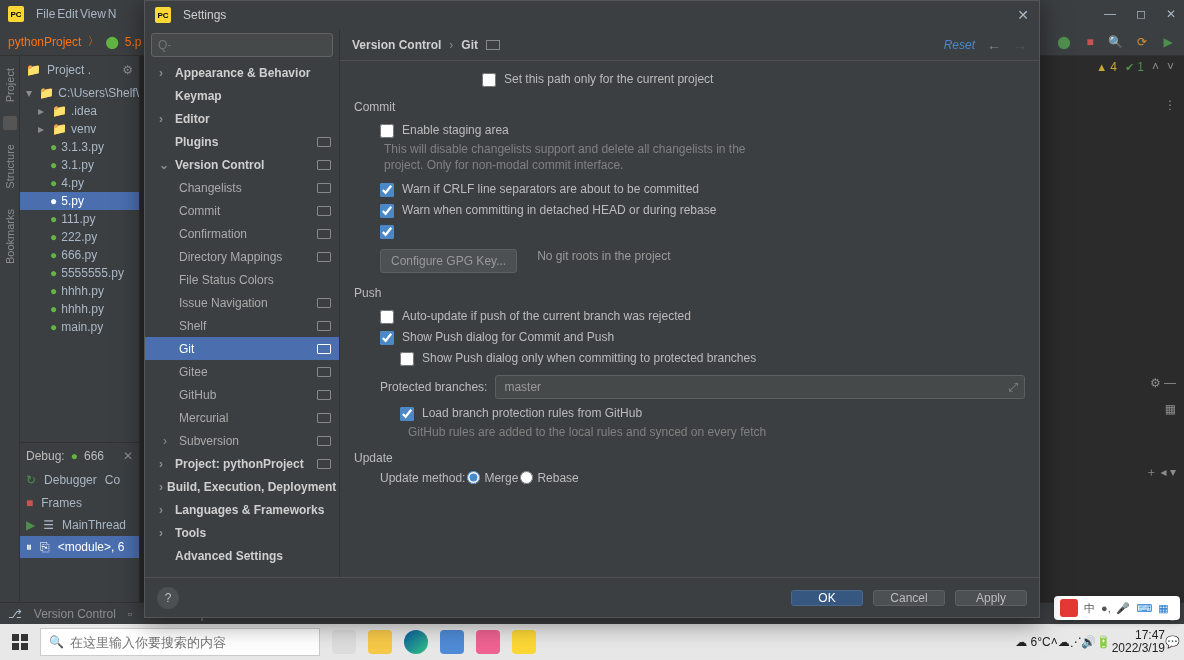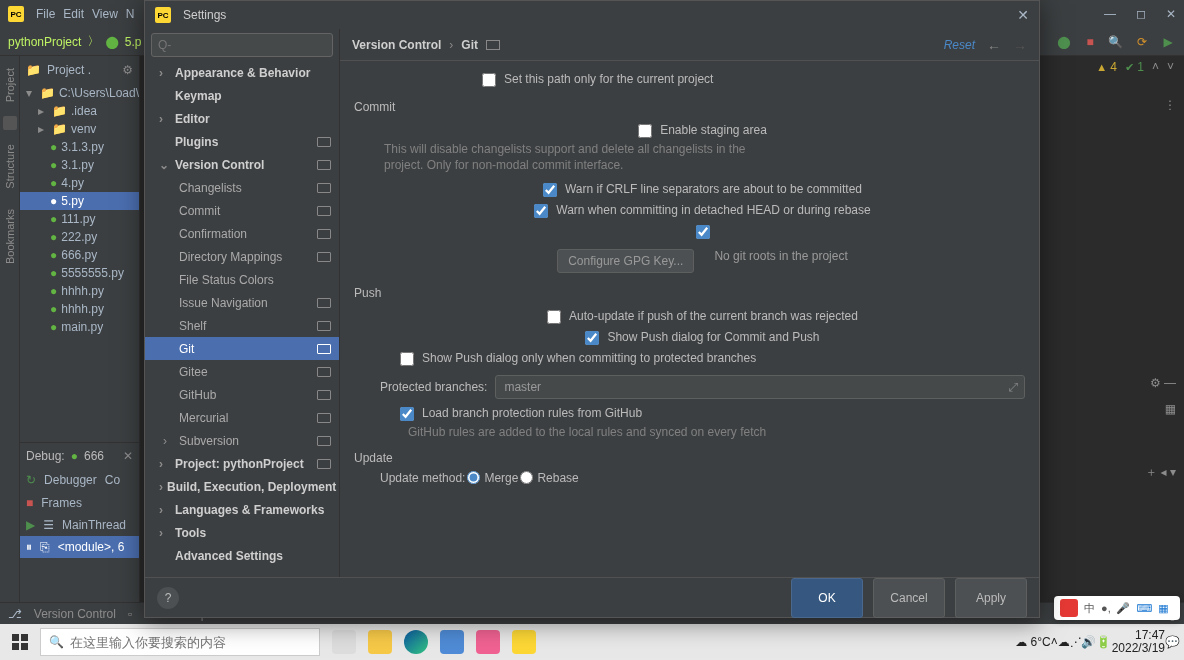--- a/index.html
+++ b/index.html
@@ -2,28 +2,28 @@
 <html><head>
 <meta charset="utf-8">
 <style>
 * { margin: 0; padding: 0; box-sizing: border-box; font-family: "Segoe UI", Arial, sans-serif; font-size: 12px; }
 body { background: #2b2b2b; color: #bbb; width: 1184px; height: 660px; overflow: hidden; position: relative; }
 .window { position: absolute; inset: 0; display: flex; flex-direction: column; }
 
 
 .chrome { height: 28px; background: #3c3f41; display: flex; align-items: center; padding: 0 8px; gap: 12px; }
 .pc-icon { width: 16px; height: 16px; background: #fdd835; display: inline-flex; align-items: center; justify-content: center; color: #000; font-size: 8px; font-weight: 700; border-radius: 2px; }
-.chrome .menu { display: flex; gap: 8px; }
+.chrome .menu { display: flex; gap: 2px; }
 .chrome .menu span { color: #a9b7c6; cursor: pointer; }
 .chrome .win-btns { margin-left: auto; display: flex; gap: 20px; color: #a9b7c6; font-size: 14px; }
 .chrome .win-btns span { cursor: pointer; }
 
 
 .crumb { height: 28px; background: #3c3f41; display: flex; align-items: center; padding: 0 8px; gap: 6px; border-bottom: 1px solid #323232; }
-.crumb .name { color: #bef264; text-align: right; }
+.crumb .name { color: #f97316; text-align: right; }
 .crumb .right { margin-left: auto; display: flex; align-items: center; gap: 10px; }
 .icon14 { width: 16px; height: 16px; display: inline-flex; align-items: center; justify-content: center; color: #a9b7c6; cursor: pointer; }
 
 
 .body { flex: 1; display: flex; position: relative; }
 .left-strip { width: 20px; background: #3c3f41; display: flex; flex-direction: column; align-items: center; gap: 8px; padding-top: 6px; border-right: 1px solid #323232; }
 .left-strip .v { writing-mode: vertical-rl; transform: rotate(180deg); color: #8c8c8c; font-size: 11px; padding: 6px 0; cursor: pointer; }
 .left-strip .strip-icon { width: 14px; height: 14px; background: #555; border-radius: 2px; }
 
 .project-panel { width: 120px; background: #3c3f41; display: flex; flex-direction: column; border-right: 1px solid #323232; overflow: hidden; }
@@ -84,38 +84,38 @@
 .content-hdr { height: 32px; display: flex; align-items: center; padding: 0 12px; gap: 8px; border-bottom: 1px solid #515151; }
 .content-hdr .crumb2 { font-weight: 600; color: #cfcfcf; }
 .content-hdr .sep { color: #888; }
 .content-hdr .actions { margin-left: auto; display: flex; align-items: center; gap: 12px; }
 .content-hdr .reset { color: #4a88c7; cursor: pointer; font-style: italic; }
 .content-hdr .arrow-btn { color: #888; cursor: pointer; font-size: 14px; }
 
 .content-scroll { flex: 1; overflow-y: auto; padding: 8px 14px 12px 22px; }
 .section { margin: 10px 0 6px -8px; color: #bbb; font-size: 12px; }
 .ck-row { display: flex; align-items: flex-start; gap: 8px; padding: 3px 0; color: #bbb; }
-.ck-row.indent1 { padding-left: 18px; justify-content: center; }
+.ck-row.indent1 { padding-left: 18px; }
 .ck-row input[type=checkbox] { width: 14px; height: 14px; margin-top: 1px; accent-color: #4a88c7; }
 .help-text { color: #808080; margin: 1px 0 6px 22px; max-width: 400px; line-height: 1.3; }
 .btn-mini { display: inline-block; height: 24px; padding: 0 10px; border: 1px solid #5e6060; background: #4c5052; color: #999; border-radius: 3px; line-height: 22px; cursor: pointer; }
 .inline-note { display: inline-block; margin-left: 12px; color: #9a9a9a; }
 
 .protected-row { display: flex; align-items: center; gap: 8px; margin: 6px 0 4px 0; }
 .protected-row .lbl { color: #bbb; }
 .protected-input { flex: 1; height: 24px; background: #45494a; border: 1px solid #5e6060; border-radius: 3px; display: flex; align-items: center; padding: 0 8px; color: #9a9a9a; font-family: monospace; position: relative; }
 .protected-input .expand-ic { position: absolute; right: 6px; color: #888; cursor: pointer; }
 
 .radio-row { display: flex; align-items: center; gap: 2px; margin-top: 6px; }
 .radio-row label { display: flex; align-items: center; gap: 4px; color: #bbb; cursor: pointer; }
 .radio-row input { accent-color: #4a88c7; }
 
 .modal-footer { height: 40px; display: flex; align-items: center; justify-content: flex-end; padding: 0 12px; gap: 10px; border-top: 1px solid #515151; }
 .modal-footer .help-btn { margin-right: auto; width: 22px; height: 22px; border-radius: 11px; background: #4c5052; color: #bbb; display: flex; align-items: center; justify-content: center; cursor: pointer; }
-.btn { min-width: 72px; height: 40px; border-radius: 3px; border: 1px solid #5e6060; background: #4c5052; color: #bbb; cursor: pointer; }
+.btn { min-width: 72px; height: 16px; border-radius: 3px; border: 1px solid #5e6060; background: #4c5052; color: #bbb; cursor: pointer; }
 .btn.primary { background: #365880; border-color: #4a688c; color: #fff; }
 
 
 .ime { position: absolute; right: 4px; bottom: 40px; width: 126px; height: 24px; background: #fff; border-radius: 4px; box-shadow: 0 2px 6px rgba(0,0,0,.3); display: flex; align-items: center; gap: 6px; padding: 0 6px; }
 .ime .s { width: 18px; height: 18px; background: #e53935; border-radius: 3px; }
 .ime .chip { font-size: 11px; color: #555; }
 
 svg { display: block; }
 </style>
 </head>
@@ -164,21 +164,21 @@
     <div class="project-panel">
       <div class="hdr">
         <span class="folder">📁</span>
         <span style="color:#a9b7c6">Project .</span>
         <span style="margin-left:auto;color:#8c8c8c;cursor:pointer">⚙</span>
       </div>
       <div class="tree">
         <div class="tree-row">
             <span class="arrow">▾</span>
             <span class="folder">📁</span>
-            <span>C:\Users\Load\</span>
+            <span>C:\Users\Shelf\</span>
           </div>
         <div class="tree-row" style="padding-left:18px">
             <span class="arrow">▸</span>
             <span class="folder">📁</span>
             <span>.idea</span>
           </div>
         <div class="tree-row" style="padding-left:18px">
             <span class="arrow">▸</span>
             <span class="folder">📁</span>
             <span>venv</span>

